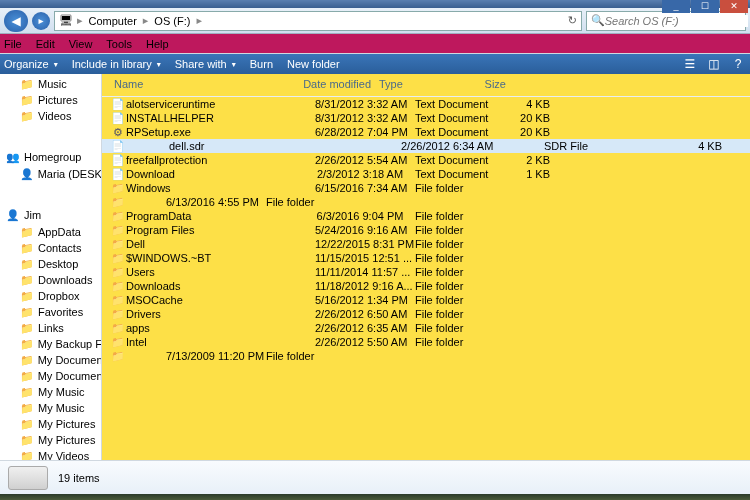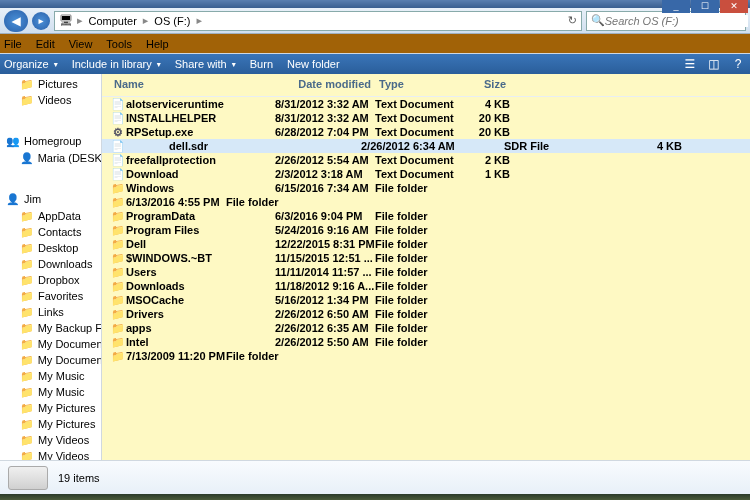--- a/index.html
+++ b/index.html
@@ -10,44 +10,44 @@
 .min { background:#3868a8; }
 .max { background:#3868a8; }
 .cls { background:#c94f3e; }
 .navbar { height: 26px; background: linear-gradient(#e8f0f8,#d0dfef); display:flex; align-items:center; padding:0 4px; gap:4px; border-bottom:1px solid #a0b0c0; }
 .navbtn { width:24px; height:22px; background:radial-gradient(#4a90d8,#2a60a8); border-radius:11px; color:#fff; display:flex; align-items:center; justify-content:center; font-size:12px; }
 .addrbar { flex:1; height:20px; background:#fff; border:1px solid #8aa; display:flex; align-items:center; padding:0 4px; gap:4px; }
 .crumb { color:#000; padding:0 2px; }
 .bsep { color:#888; }
 .searchbox { width:160px; height:20px; background:#fff; border:1px solid #8aa; display:flex; align-items:center; padding:0 4px; color:#888; }
 .searchbox input { border:none; outline:none; flex:1; font-style:italic; color:#888; font-size:11px; }
-.menubar { height:20px; background:#a16207; border-bottom:1px solid #d0d8e0; display:flex; align-items:center; padding:0 4px; gap:14px; }
+.menubar { height:20px; background:#be185d; border-bottom:1px solid #d0d8e0; display:flex; align-items:center; padding:0 4px; gap:14px; }
 .menubar span { color:#000; }
 .toolbar { height:20px; background:linear-gradient(#3a75b8,#2a5e9a); display:flex; align-items:center; padding:0 4px; gap:14px; color:#fff; }
 .toolbar .tbtn { display:flex; align-items:center; gap:3px; }
 .toolbar .drop::after { content:"▾"; font-size:8px; margin-left:2px; }
 .toolbar .right { margin-left:auto; display:flex; gap:8px; }
 .toolbar .right .ic { width:16px; height:16px; color:#fff; font-size:12px; display:flex; align-items:center; justify-content:center; }
 .body { flex:1; display:flex; overflow:hidden; }
 .sidebar { width:102px; overflow-y:auto; background:#fff; border-right:1px solid #d0d8e0; padding:2px 0; }
 .sidebar .grp { padding:2px 0 2px 6px; display:flex; align-items:center; gap:4px; color:#000; white-space:nowrap;margin-top:24px; }
 .sidebar .itm { padding:1px 0 1px 20px; display:flex; align-items:center; gap:4px; color:#000; white-space:nowrap; overflow:hidden; }
 .sidebar .ico { width:14px; height:14px; display:inline-flex; align-items:center; justify-content:center; font-size:11px; }
-.filepane { flex:1; overflow-y:auto; background:#fef9c3;font-weight:bold; }
+.filepane { flex:1; overflow-y:auto; background:#fde047; }
 .cols { display:flex; padding:2px 0 4px 8px; color:#4a6a8a; border-bottom:1px solid #e8eef4; }
 .cols div { padding:2px 4px; }
 .c-name { width:165px; }
 .c-date { width:100px; text-align:right; padding-right:10px;}
 .c-type { width:80px; }
 .c-size { width:55px; text-align:right; }
 .row { display:flex; padding:0 0 0 8px; align-items:center; height:14px; }
 .row.sel { background:#d6e8f8;gap:43px; }
 .row .ic { width:16px; text-align:center; font-size:11px; }
 .row .nm { width:149px; overflow:hidden; white-space:nowrap; }
-.row .dt { width:100px; text-align:left; padding-right:10px; white-space:nowrap; }
+.row .dt { width:100px; text-align:center; padding-right:10px; white-space:nowrap;margin-left:40px; }
 .row .tp { width:80px; white-space:nowrap; overflow:hidden; }
 .row .sz { width:55px; text-align:right; white-space:nowrap; }
 .status { height:34px; border-top:1px solid #d0d8e0; background:linear-gradient(#f8fbfe,#e8f0f8); display:flex; align-items:center; padding:0 8px; gap:10px; }
 .status .drvico { width:40px; height:24px; background:linear-gradient(#f0f0f0,#d0d0d0); border:1px solid #aaa; border-radius:3px; }
 .sicon-folder::before { content:"📁"; font-size:11px; }
 .sicon-file::before { content:"📄"; font-size:11px; }
 .sicon-exe::before { content:"⚙"; font-size:11px; color:#556; }
 .sicon-comp::before { content:"🖥"; font-size:11px; }
 .sicon-home::before { content:"👥"; font-size:11px; }
 .sicon-user::before { content:"👤"; font-size:11px; }
@@ -100,20 +100,24 @@
     <span class="ic">☰</span>
     <span class="ic">◫</span>
     <span class="ic">?</span>
   </div>
 </div>
 
 <div class="body">
   <div class="sidebar">
     <div class="itm">
         <span class="ico sicon-folder"></span>
+        <span>Music</span>
+      </div>
+    <div class="itm">
+        <span class="ico sicon-folder"></span>
         <span>Pictures</span>
       </div>
     <div class="itm">
         <span class="ico sicon-folder"></span>
         <span>Videos</span>
       </div>
     <div class="grp">
         <span class="ico sicon-home"></span>
         <span>Homegroup</span>
       </div>

